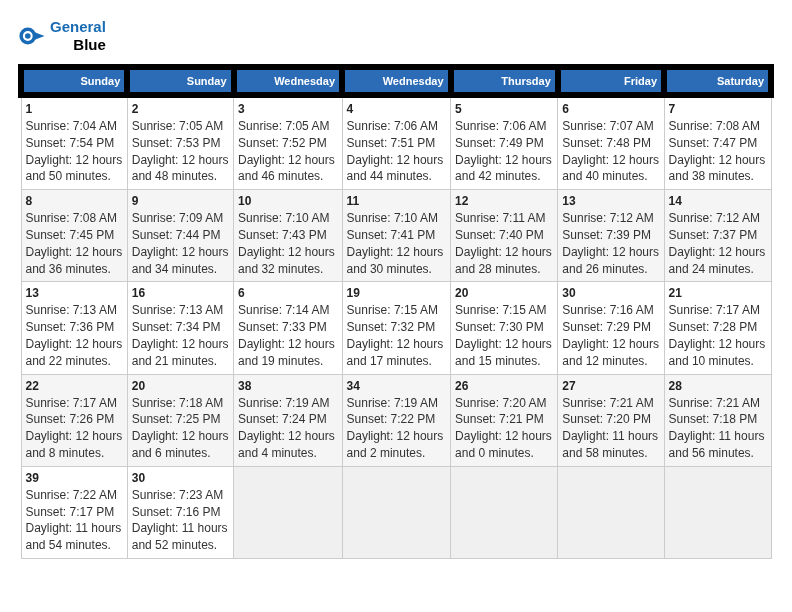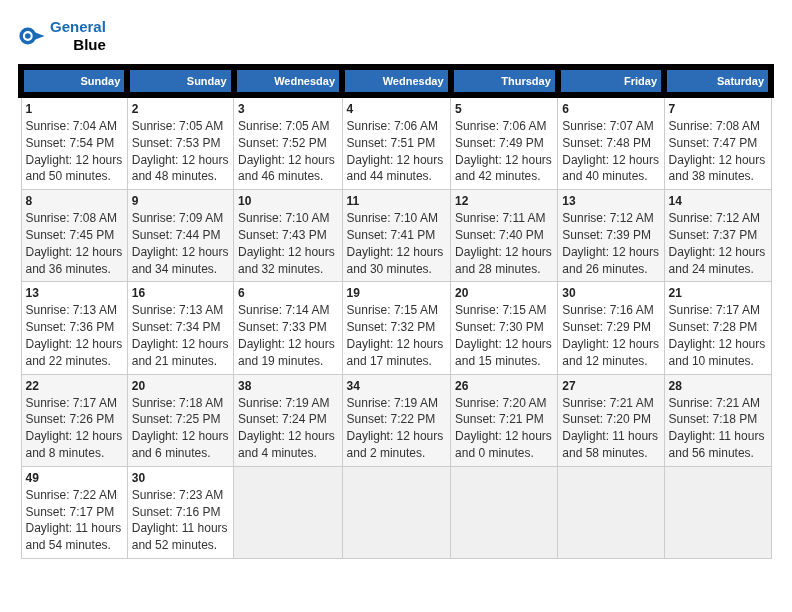--- a/index.html
+++ b/index.html
@@ -247,21 +247,21 @@
             <span class="day-num">27</span>
             <div class="day-info">Sunrise: 7:21 AM<br>Sunset: 7:20 PM<br>Daylight: 11 hours and 58 minutes.</div>
           </td>
           <td>
             <span class="day-num">28</span>
             <div class="day-info">Sunrise: 7:21 AM<br>Sunset: 7:18 PM<br>Daylight: 11 hours and 56 minutes.</div>
           </td>
         </tr>
         <tr>
           <td>
-            <span class="day-num">49</span>
+            <span class="day-num">39</span>
             <div class="day-info">Sunrise: 7:22 AM<br>Sunset: 7:17 PM<br>Daylight: 11 hours and 54 minutes.</div>
           </td>
           <td>
             <span class="day-num">30</span>
             <div class="day-info">Sunrise: 7:23 AM<br>Sunset: 7:16 PM<br>Daylight: 11 hours and 52 minutes.</div>
           </td>
           <td class="empty"></td>
           <td class="empty"></td>
           <td class="empty"></td>
           <td class="empty"></td>

